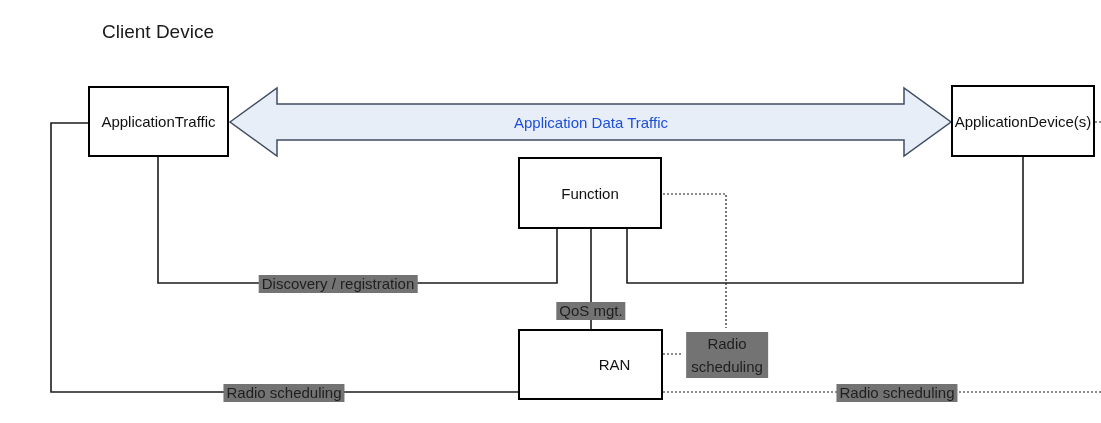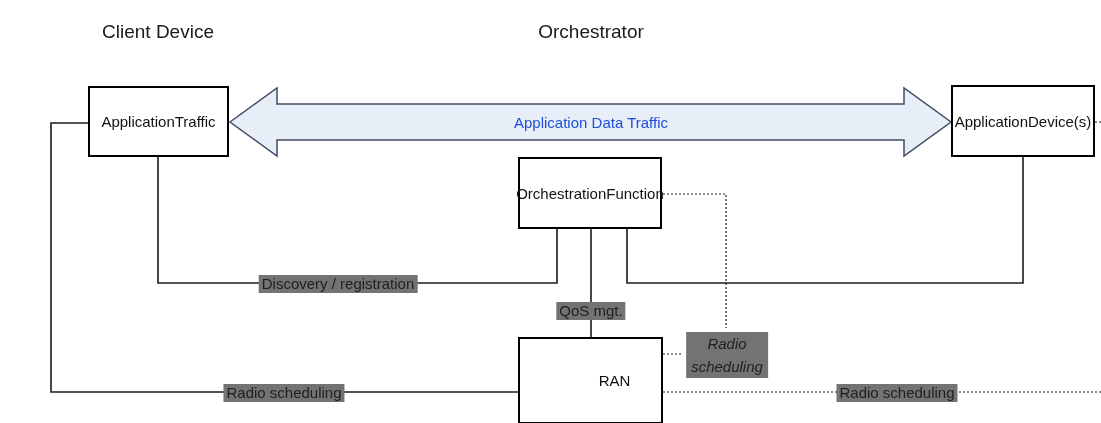--- a/index.html
+++ b/index.html
@@ -34,21 +34,21 @@
   .line-label{
     position:absolute;
     transform:translate(-50%,-50%);
     background:#737373;
     font-size:15px;line-height:18px;
     padding:0 3px;
     white-space:nowrap;
     text-align:center;
     color:#1f1f1f;
   }
-  .line-label.two-line{line-height:23px;padding:0 5px;font-style:italic;}
+  .line-label.two-line{line-height:23px;padding:0 5px;}
   .arrow-label{
     position:absolute;
     transform:translate(-50%,-50%);
     font-size:15px;
     white-space:nowrap;
     color:#1d4ed8;
     background:transparent;
   }
 </style>
 </head>
@@ -69,38 +69,36 @@
     <polyline points="623,194 686,194 686,328" fill="none" stroke="#1a1a1a" stroke-width="1.2" stroke-dasharray="2 2"></polyline>
 
     <polyline points="623,354 643,354" fill="none" stroke="#1a1a1a" stroke-width="1.2" stroke-dasharray="2 2"></polyline>
 
     <polyline points="623,392 1091,392 1091,122 1055,122" fill="none" stroke="#1a1a1a" stroke-width="1.2" stroke-dasharray="2 2"></polyline>
 
     <polygon points="190,122 237,88 237,104 864,104 864,88 911,122 864,156 864,140 237,140 237,156" fill="#e8eef8" stroke="#3f4c63" stroke-width="1.5" stroke-linejoin="miter"></polygon>
   </svg>
 
   <div class="col-header" style="left:28px;top:21px;width:180px;">Client Device</div>
-  <div class="col-header" style="left:451px;top:21px;width:200px;">Orchestrator</div>
 
   <div class="node" style="left:48px;top:86px;width:141px;height:71px;">
     <span>Application</span>
     <span>Traffic</span>
   </div>
 
   <div class="node" style="left:911px;top:85px;width:144px;height:72px;">
     <span>Application</span>
     <span>Device(s)</span>
   </div>
 
   <div class="node" style="left:478px;top:157px;width:144px;height:72px;">
-    <span>Orchestration</span>
     <span>Function</span>
   </div>
 
-  <div class="node" style="left:478px;top:337px;width:145px;height:87px;padding-left:48px;">
+  <div class="node" style="left:478px;top:329px;width:145px;height:71px;padding-left:48px;">
     <span>RAN</span>
   </div>
 
   <div class="arrow-label" style="left:551px;top:122px;">Application Data Traffic</div>
 
   <div class="line-label" style="left:298px;top:284px;">Discovery / registration</div>
 
 
   <div class="line-label" style="left:551px;top:311px;">QoS mgt.</div>
 

